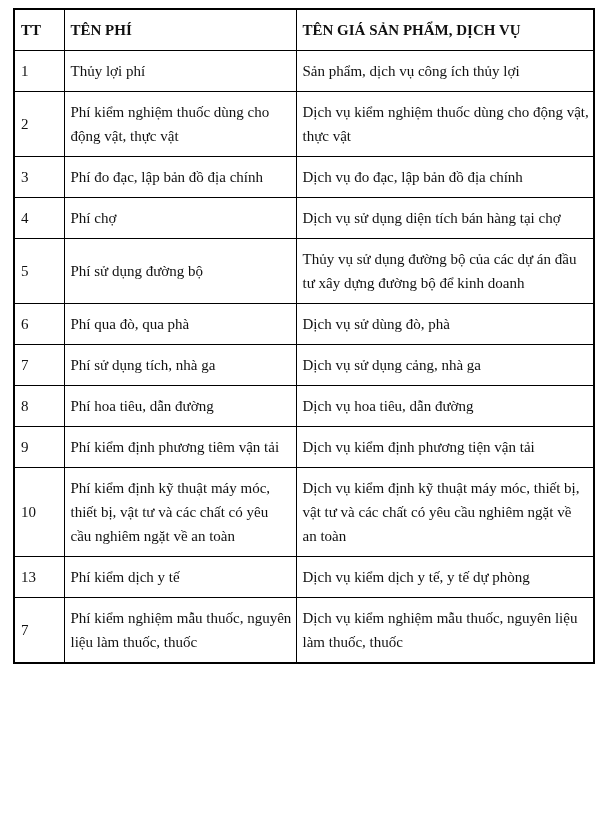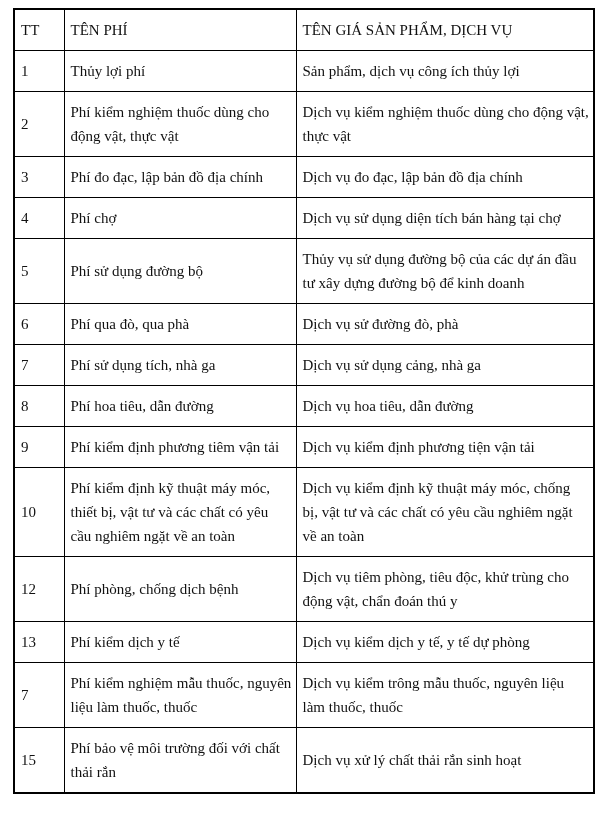--- a/index.html
+++ b/index.html
@@ -28,21 +28,21 @@
   .doc-table td {
     border: 1px solid #000000;
     font-size: 15px;
     line-height: 24px;
     vertical-align: middle;
     padding: 8px 4px 8px 6px;
     word-wrap: break-word;
   }
   .doc-table th {
     text-align: left;
-    font-weight: normal;
+    font-weight: bold;
     font-size: 15px;
   }
   col.c-tt { width: 50px; }
   col.c-fee { width: 232px; }
   col.c-service { width: 298px; }
 </style>
 </head>
 <body>
 
 <table class="doc-table">
@@ -85,21 +85,21 @@
 
   <tr>
     <td>5</td>
     <td>Phí sử dụng đường bộ</td>
     <td>Thủy vụ sử dụng đường bộ của các dự án đầu tư xây dựng đường bộ để kinh doanh</td>
   </tr>
 
   <tr>
     <td>6</td>
     <td>Phí qua đò, qua phà</td>
-    <td>Dịch vụ sử đường đò, phà</td>
+    <td>Dịch vụ sử dùng đò, phà</td>
   </tr>
 
   <tr>
     <td>7</td>
     <td>Phí sử dụng tích, nhà ga</td>
     <td>Dịch vụ sử dụng cảng, nhà ga</td>
   </tr>
 
   <tr>
     <td>8</td>
@@ -109,41 +109,31 @@
 
   <tr>
     <td>9</td>
     <td>Phí kiểm định phương tiêm vận tải</td>
     <td>Dịch vụ kiểm định phương tiện vận tải</td>
   </tr>
 
   <tr>
     <td>10</td>
     <td>Phí kiểm định kỹ thuật máy móc, thiết bị, vật tư và các chất có yêu cầu nghiêm ngặt về an toàn</td>
-    <td>Dịch vụ kiểm định kỹ thuật máy móc, chống bị, vật tư và các chất có yêu cầu nghiêm ngặt về an toàn</td>
+    <td>Dịch vụ kiểm định kỹ thuật máy móc, thiết bị, vật tư và các chất có yêu cầu nghiêm ngặt về an toàn</td>
   </tr>
 
 
-  <tr>
-    <td>12</td>
-    <td>Phí phòng, chống dịch bệnh</td>
-    <td>Dịch vụ tiêm phòng, tiêu độc, khử trùng cho động vật, chẩn đoán thú y</td>
-  </tr>
 
   <tr>
     <td>13</td>
     <td>Phí kiểm dịch y tế</td>
     <td>Dịch vụ kiểm dịch y tế, y tế dự phòng</td>
   </tr>
 
   <tr>
     <td>7</td>
     <td>Phí kiểm nghiệm mẫu thuốc, nguyên liệu làm thuốc, thuốc</td>
-    <td>Dịch vụ kiểm trông mẫu thuốc, nguyên liệu làm thuốc, thuốc</td>
+    <td>Dịch vụ kiểm nghiệm mẫu thuốc, nguyên liệu làm thuốc, thuốc</td>
   </tr>
 
-  <tr>
-    <td>15</td>
-    <td>Phí bảo vệ môi trường đối với chất thải rắn</td>
-    <td>Dịch vụ xử lý chất thải rắn sinh hoạt</td>
-  </tr>
 </tbody>
 </table>
 
 </body></html>

